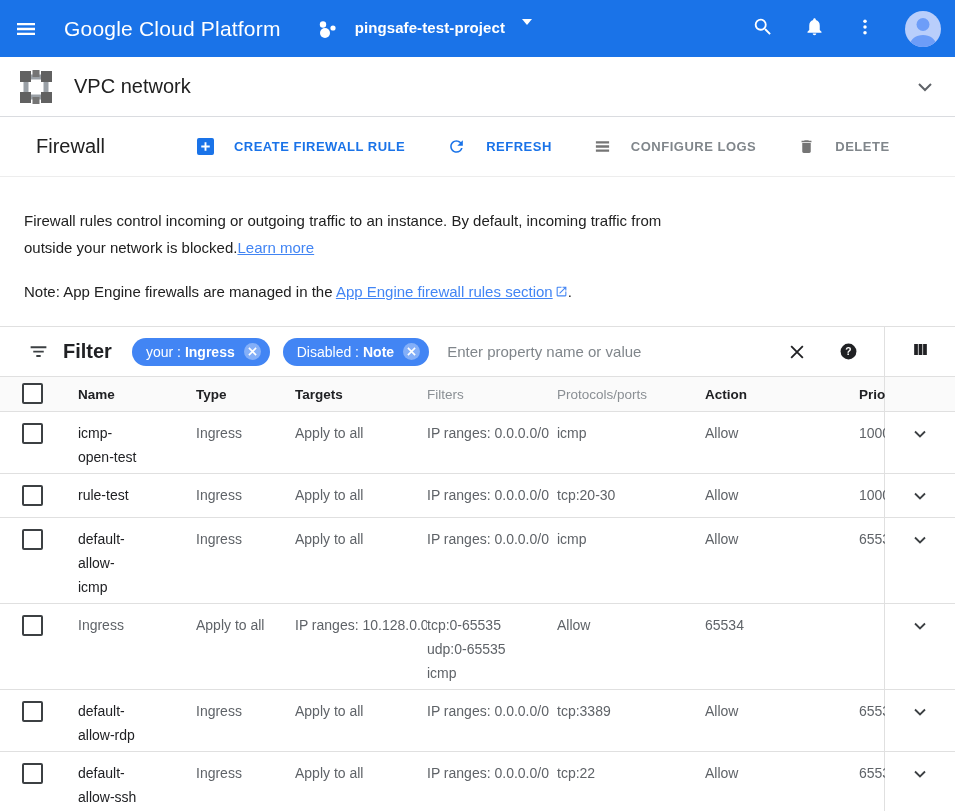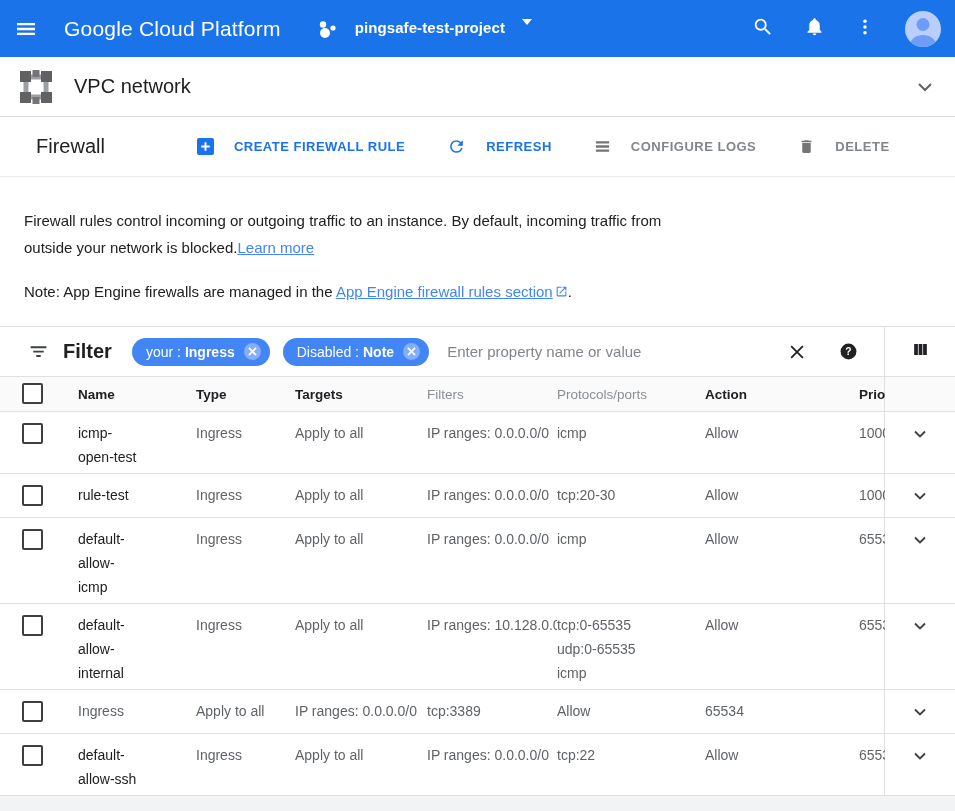--- a/index.html
+++ b/index.html
@@ -300,40 +300,40 @@
     <div class="gutter">
         <span class="clickable"><svg width="20" height="20" viewBox="0 0 24 24">
             <path d="M6 9l6 6 6-6" fill="none" stroke="#3c4043" stroke-width="2.2"></path>
           </svg></span>
       </div>
   </div>
 
   <div class="trow">
     <div class="trow-main grid-cols">
       <span class="td check"><span class="checkbox clickable"></span></span>
-      <span class="td name clickable"><span>default-allow-internal</span></span>
       <span class="td">Ingress</span>
       <span class="td">Apply to all</span>
       <span class="td filters">IP ranges: 10.128.0.0/9</span>
       <span class="td protocols">tcp:0-65535
 udp:0-65535
 icmp</span>
       <span class="td">Allow</span>
       <span class="td priority">65534</span>
     </div>
     <div class="gutter">
         <span class="clickable"><svg width="20" height="20" viewBox="0 0 24 24">
             <path d="M6 9l6 6 6-6" fill="none" stroke="#3c4043" stroke-width="2.2"></path>
           </svg></span>
       </div>
   </div>
 
   <div class="trow">
     <div class="trow-main grid-cols">
       <span class="td check"><span class="checkbox clickable"></span></span>
+      <span class="td name clickable"><span>default-allow-rdp</span></span>
       <span class="td">Ingress</span>
       <span class="td">Apply to all</span>
       <span class="td filters">IP ranges: 0.0.0.0/0</span>
       <span class="td protocols">tcp:3389</span>
       <span class="td">Allow</span>
       <span class="td priority">65534</span>
     </div>
     <div class="gutter">
         <span class="clickable"><svg width="20" height="20" viewBox="0 0 24 24">
             <path d="M6 9l6 6 6-6" fill="none" stroke="#3c4043" stroke-width="2.2"></path>

